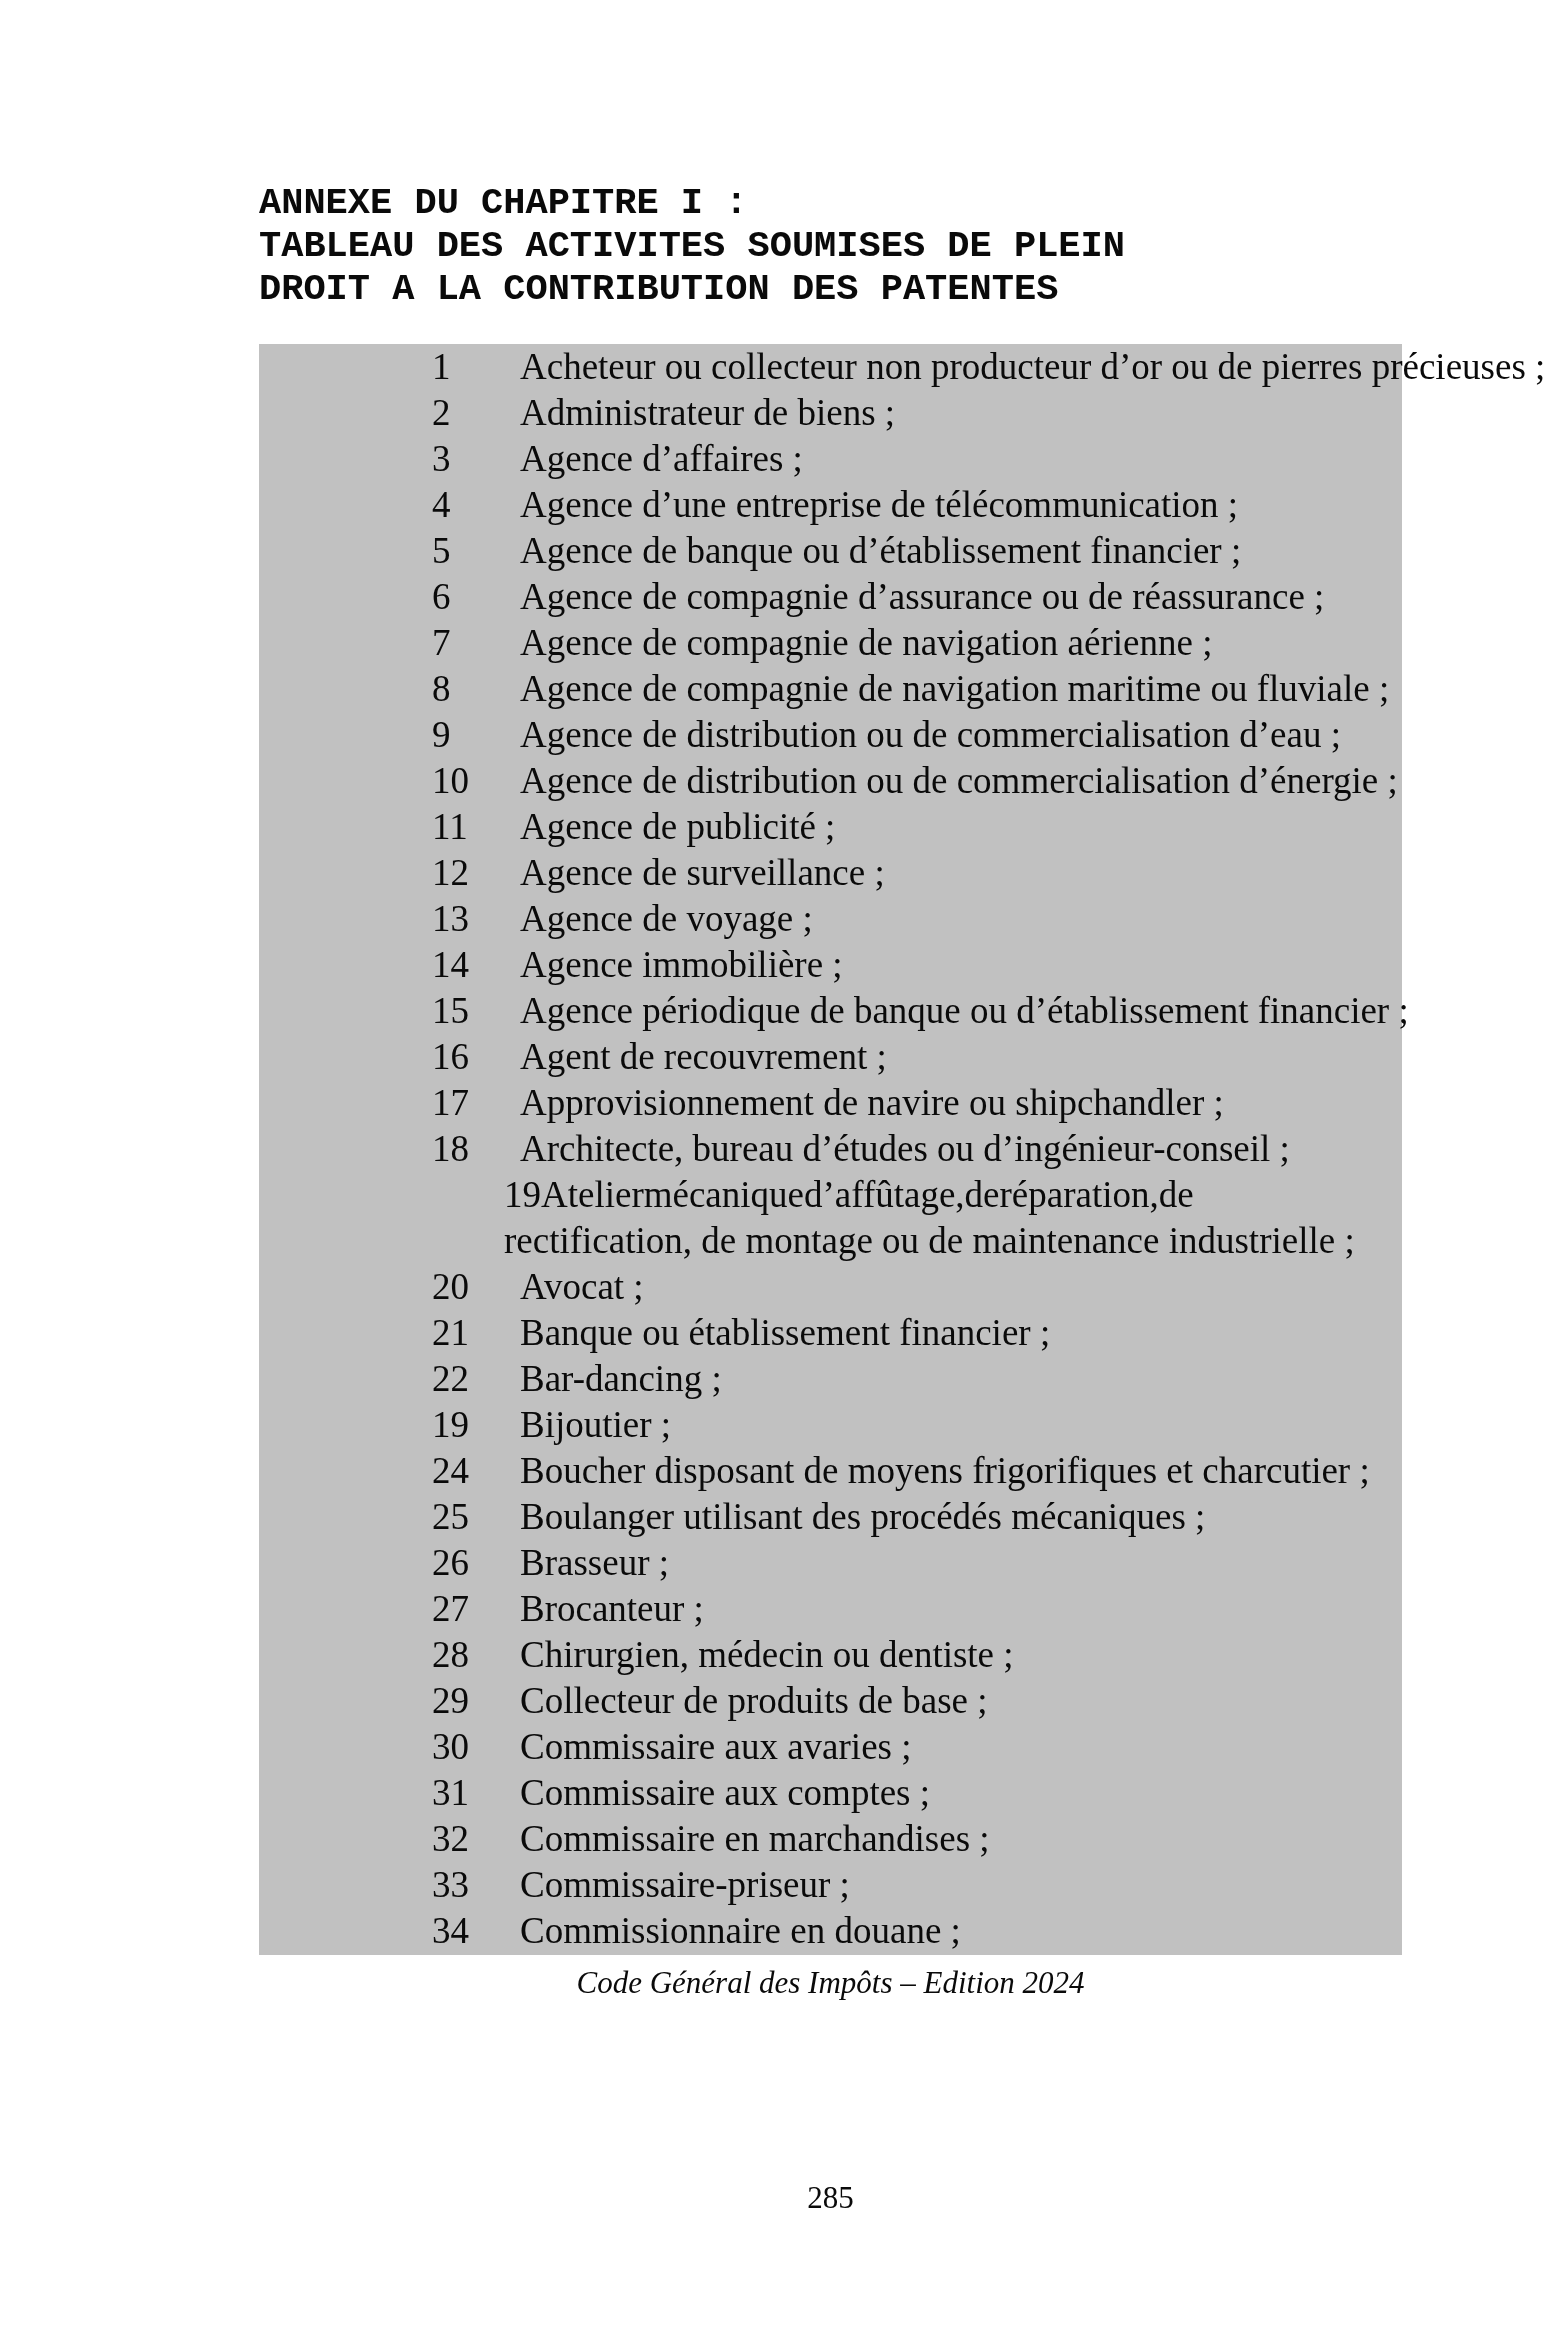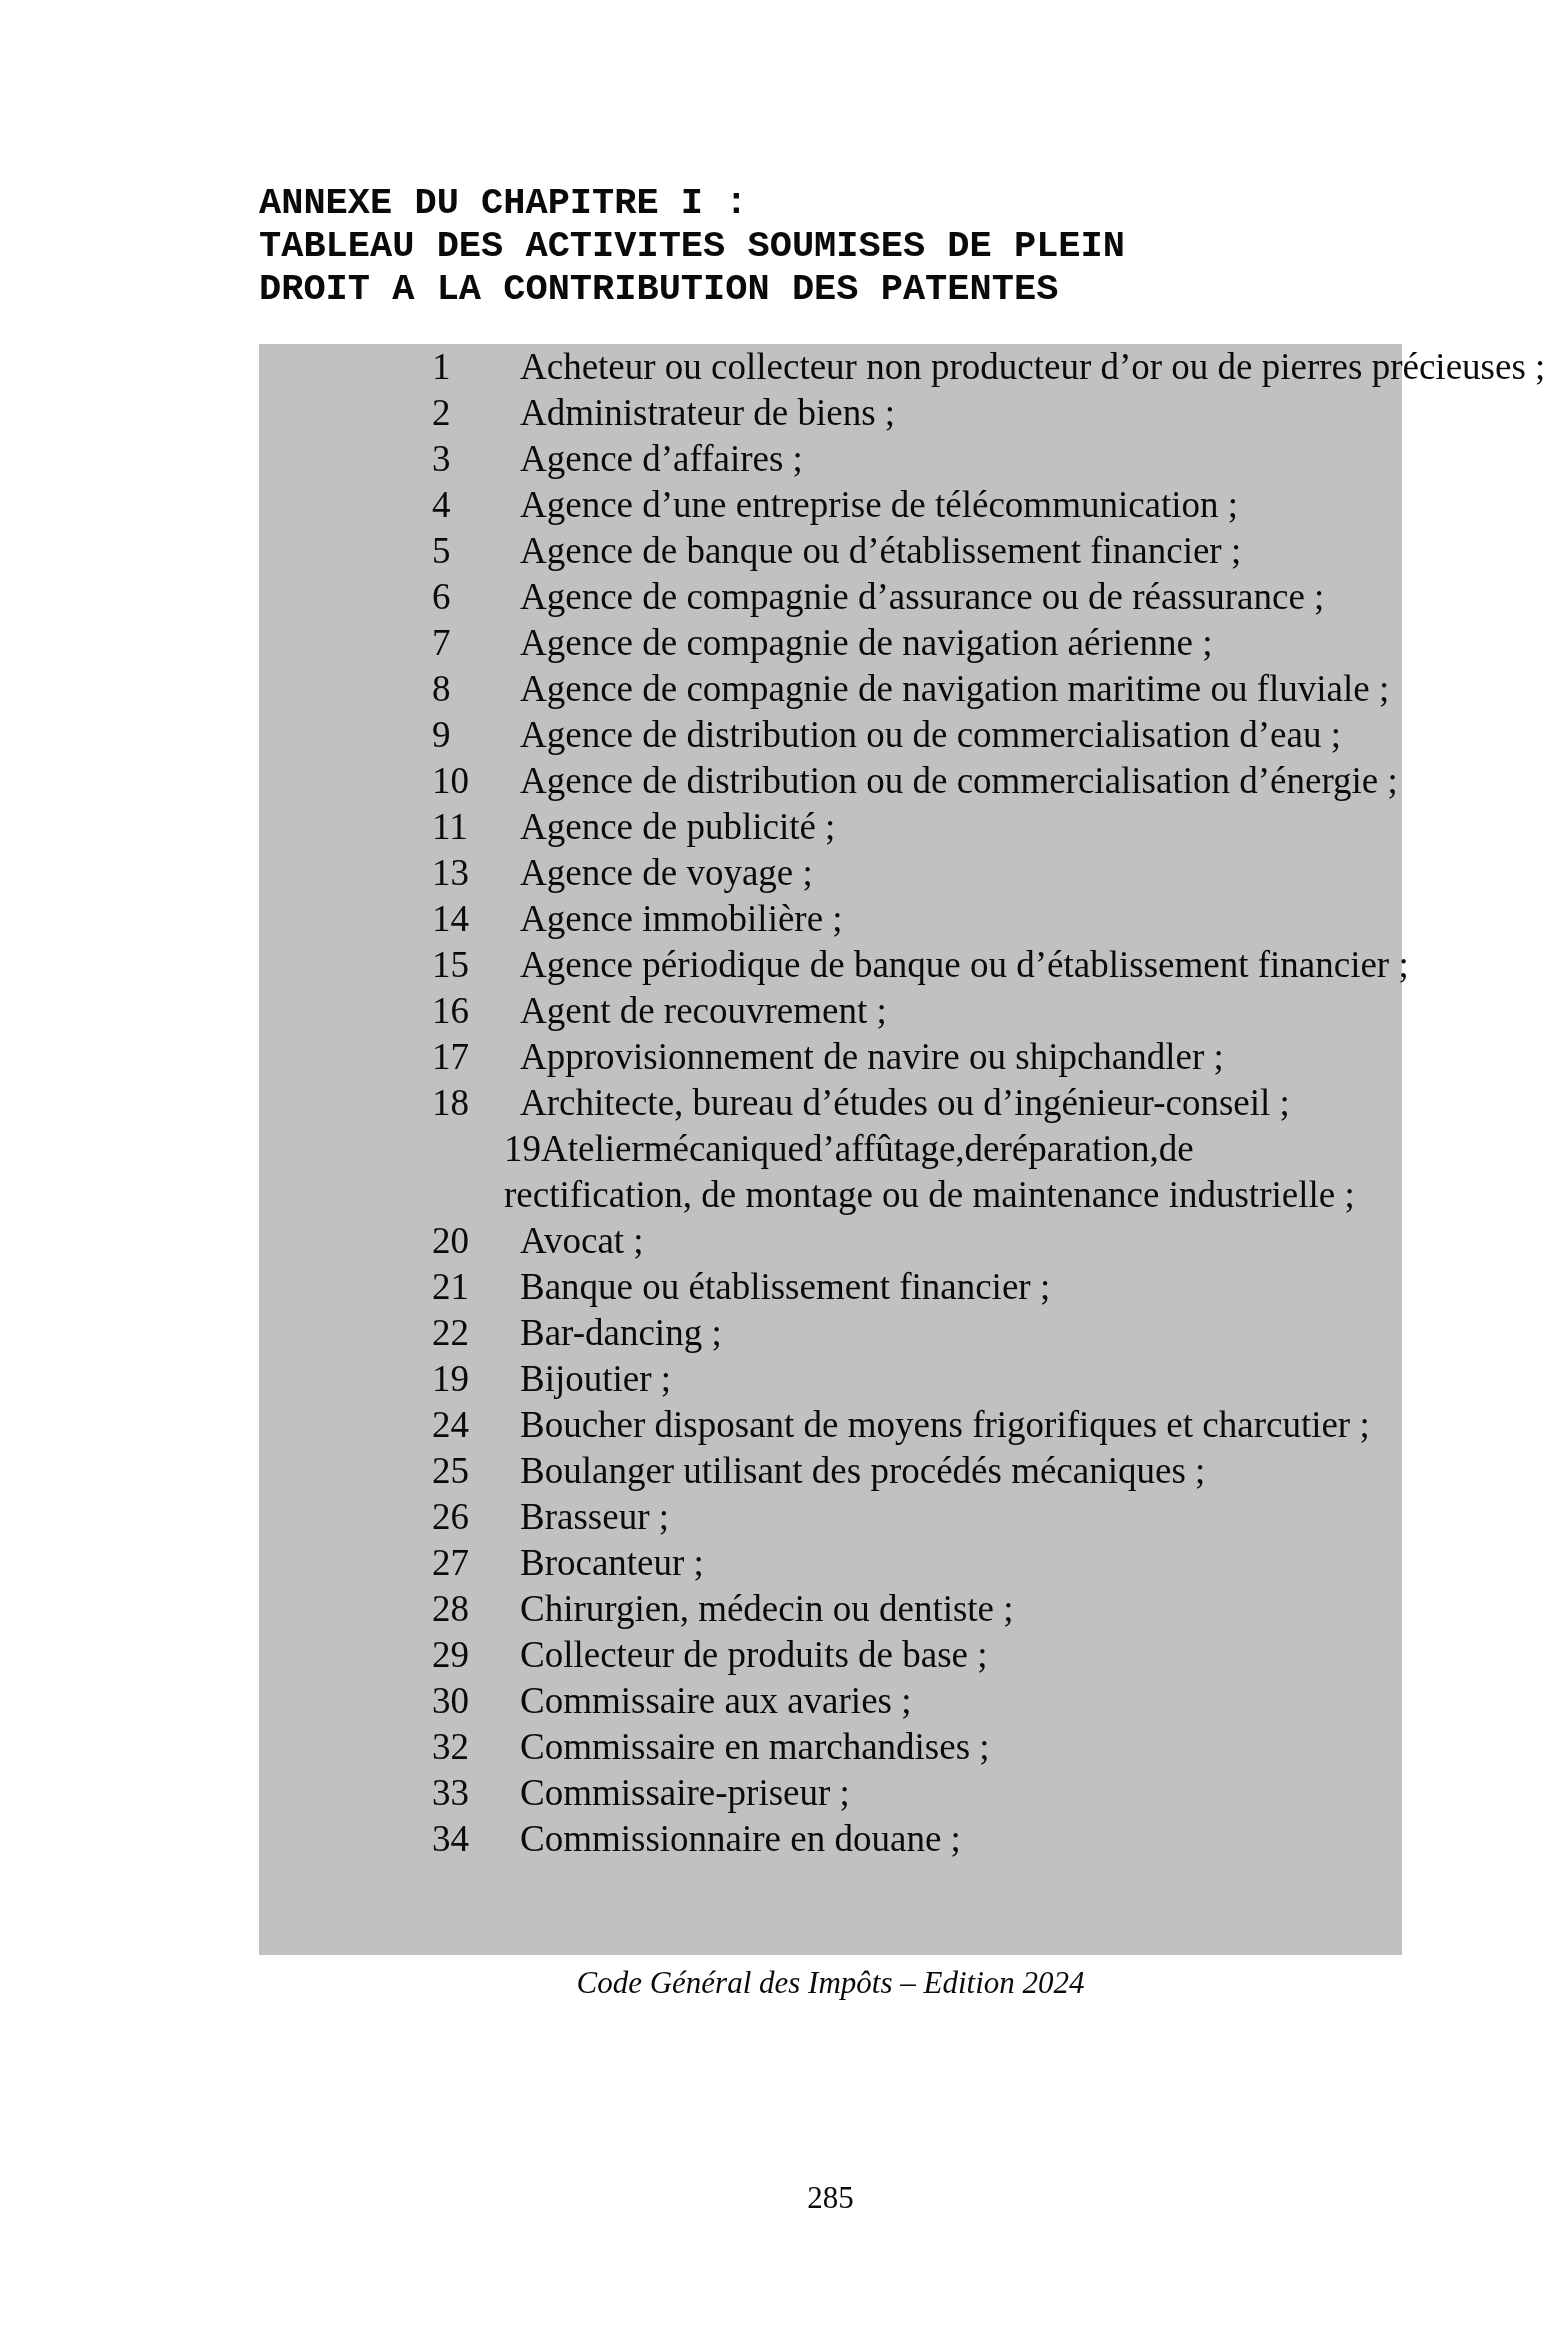--- a/index.html
+++ b/index.html
@@ -89,20 +89,21 @@
       <div class="row"><span class="num">2</span><span class="txt">Administrateur de biens ;</span></div>
       <div class="row"><span class="num">3</span><span class="txt">Agence d’affaires ;</span></div>
       <div class="row"><span class="num">4</span><span class="txt">Agence d’une entreprise de télécommunication ;</span></div>
       <div class="row"><span class="num">5</span><span class="txt">Agence de banque ou d’établissement financier ;</span></div>
       <div class="row"><span class="num">6</span><span class="txt">Agence de compagnie d’assurance ou de réassurance ;</span></div>
       <div class="row"><span class="num">7</span><span class="txt">Agence de compagnie de navigation aérienne ;</span></div>
       <div class="row"><span class="num">8</span><span class="txt">Agence de compagnie de navigation maritime ou fluviale ;</span></div>
       <div class="row"><span class="num">9</span><span class="txt">Agence de distribution ou de commercialisation d’eau ;</span></div>
       <div class="row"><span class="num">10</span><span class="txt">Agence de distribution ou de commercialisation d’énergie ;</span></div>
       <div class="row"><span class="num">11</span><span class="txt">Agence de publicité ;</span></div>
+      <div class="row"><span class="num">12</span><span class="txt">Agence de surveillance ;</span></div>
       <div class="row"><span class="num">13</span><span class="txt">Agence de voyage ;</span></div>
       <div class="row"><span class="num">14</span><span class="txt">Agence immobilière ;</span></div>
       <div class="row"><span class="num">15</span><span class="txt">Agence périodique de banque ou d’établissement financier ;</span></div>
       <div class="row"><span class="num">16</span><span class="txt">Agent de recouvrement ;</span></div>
       <div class="row"><span class="num">17</span><span class="txt">Approvisionnement de navire ou shipchandler ;</span></div>
       <div class="row"><span class="num">18</span><span class="txt">Architecte, bureau d’études ou d’ingénieur-conseil ;</span></div>
       <div class="row-wrapped">
         <div class="wrap-line1">
           <span class="w">19</span>
           <span class="w">Atelier</span>
@@ -118,20 +119,21 @@
       <div class="row"><span class="num">21</span><span class="txt">Banque ou établissement financier ;</span></div>
       <div class="row"><span class="num">22</span><span class="txt">Bar-dancing ;</span></div>
       <div class="row"><span class="num">19</span><span class="txt">Bijoutier ;</span></div>
       <div class="row"><span class="num">24</span><span class="txt">Boucher disposant de moyens frigorifiques et charcutier ;</span></div>
       <div class="row"><span class="num">25</span><span class="txt">Boulanger utilisant des procédés mécaniques ;</span></div>
       <div class="row"><span class="num">26</span><span class="txt">Brasseur ;</span></div>
       <div class="row"><span class="num">27</span><span class="txt">Brocanteur ;</span></div>
       <div class="row"><span class="num">28</span><span class="txt">Chirurgien, médecin ou dentiste ;</span></div>
       <div class="row"><span class="num">29</span><span class="txt">Collecteur de produits de base ;</span></div>
       <div class="row"><span class="num">30</span><span class="txt">Commissaire aux avaries ;</span></div>
+      <div class="row"><span class="num">31</span><span class="txt">Commissaire aux comptes ;</span></div>
       <div class="row"><span class="num">32</span><span class="txt">Commissaire en marchandises ;</span></div>
       <div class="row"><span class="num">33</span><span class="txt">Commissaire-priseur ;</span></div>
       <div class="row"><span class="num">34</span><span class="txt">Commissionnaire en douane ;</span></div>
     </div>
 
   <div class="footer-line">Code Général des Impôts – Edition 2024</div>
 
   <div class="page-number">285</div>
 
 </div>

